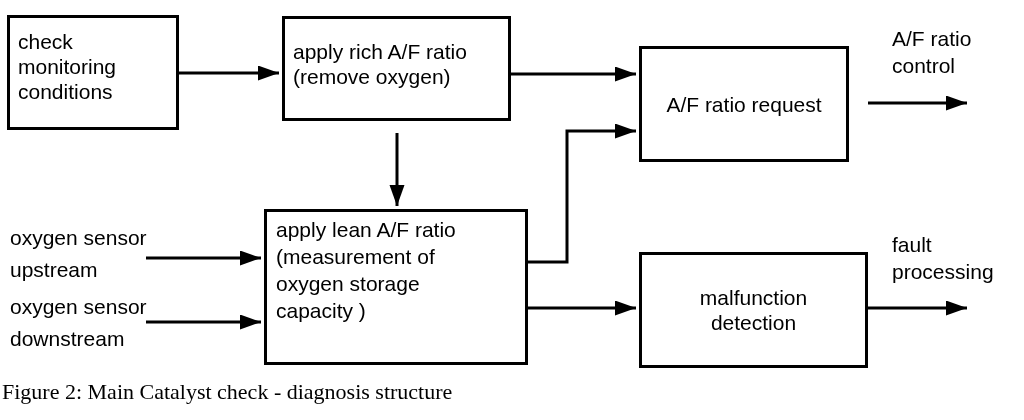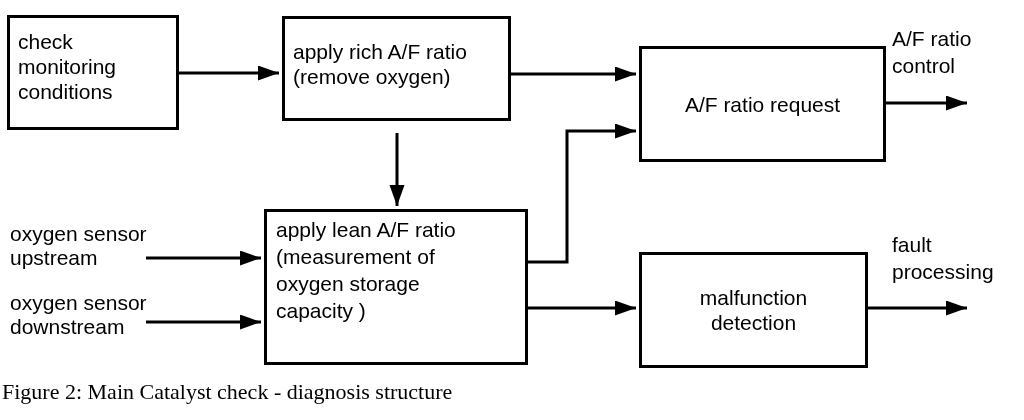--- a/index.html
+++ b/index.html
@@ -43,35 +43,35 @@
   }
   #box-check {
     left: 7px; top: 15px; width: 172px; height: 115px;
     padding: 11px 4px 2px 8px;
   }
   #box-rich {
     left: 282px; top: 16px; width: 229px; height: 105px;
     padding: 20px 4px 0 8px;
   }
   #box-request {
-    left: 639px; top: 46px; width: 247px; height: 116px;
+    left: 639px; top: 46px; width: 210px; height: 116px;
   }
   #box-lean {
     left: 264px; top: 209px; width: 264px; height: 156px;
     padding: 4px 4px 0 9px;
     line-height: 27px;
   }
   #box-malfunction {
     left: 639px; top: 252px; width: 229px; height: 116px;
     line-height: 25px;
   }
   .side-label {
     position: absolute;
     font-size: 21px;
-    line-height: 24px;
+    line-height: 32px;
     white-space: pre-line;
   }
   #label-upstream   { left: 10px;  top: 222px; }
   #label-downstream { left: 10px;  top: 291px; }
   #label-control    { left: 892px; top: 25px;  line-height: 27px; }
   #label-fault      { left: 892px; top: 231px; line-height: 27px; }
   .caption {
     position: absolute;
     left: 2px;
     top: 379px;

